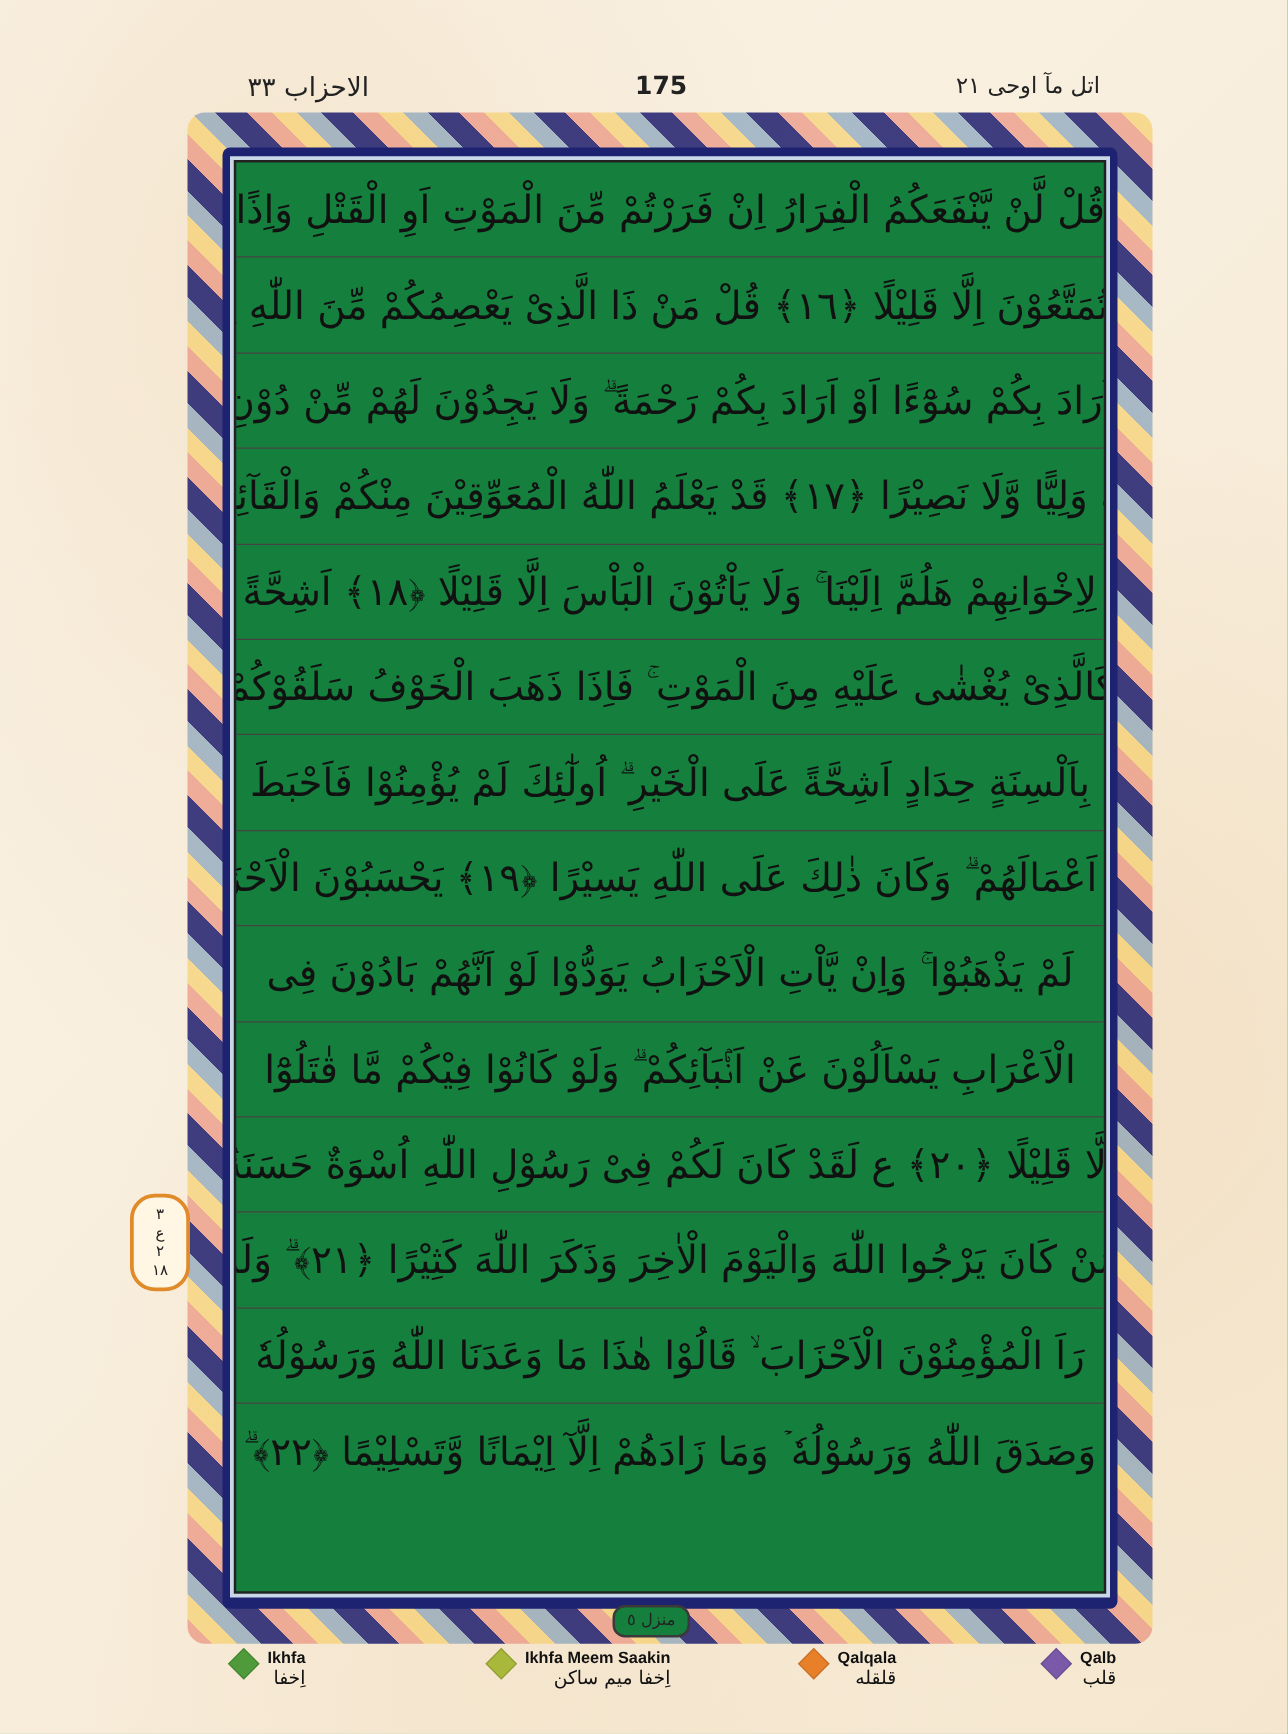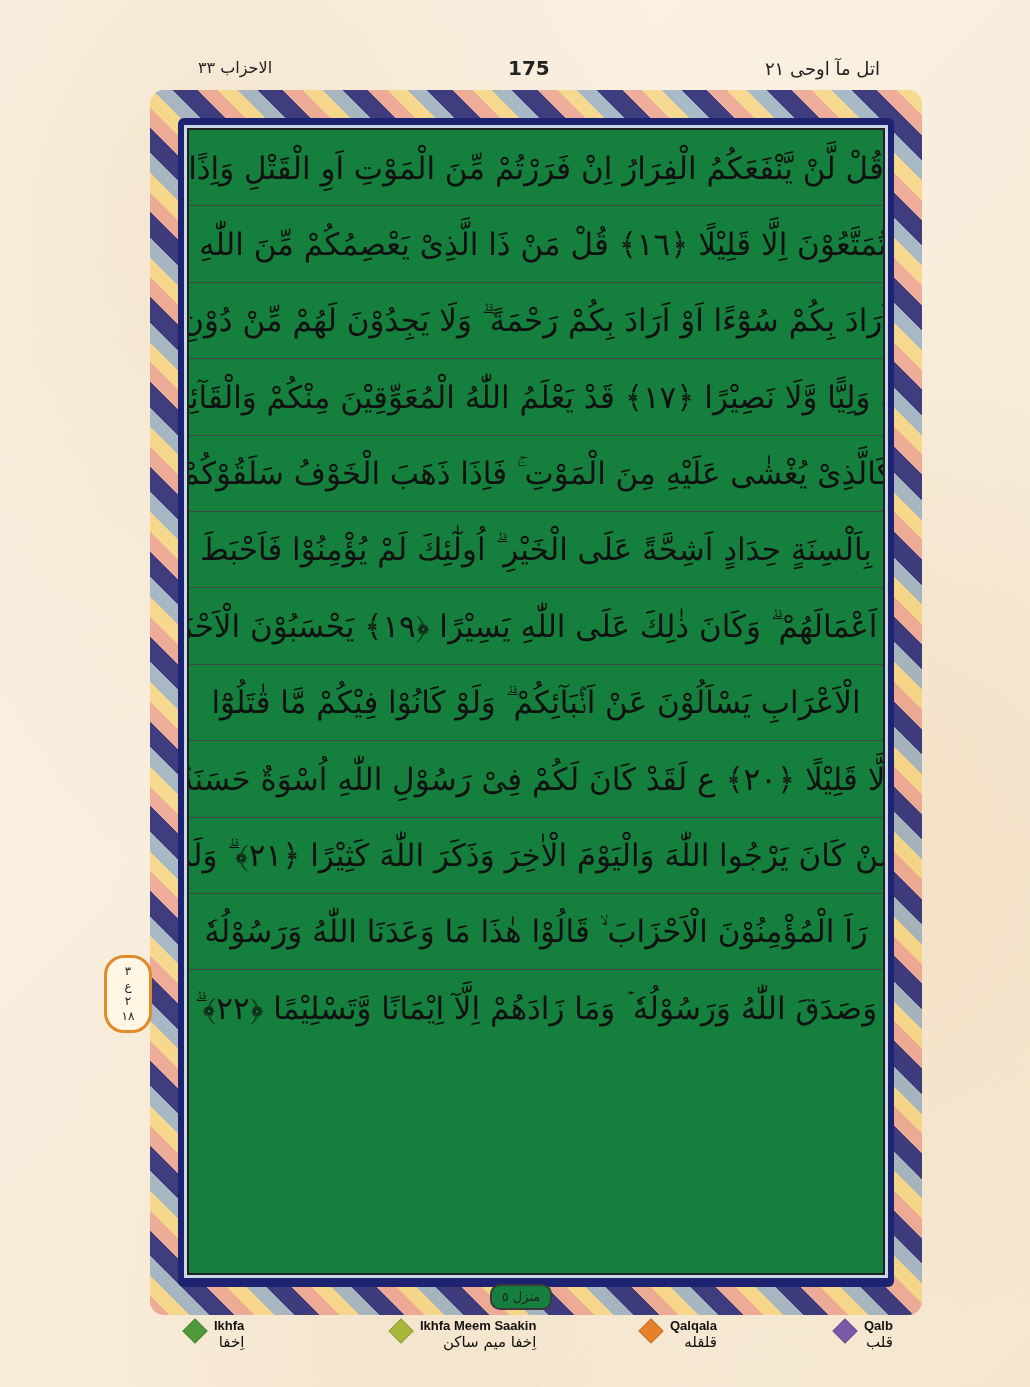--- a/index.html
+++ b/index.html
@@ -5,21 +5,21 @@
   html,body{margin:0;padding:0;}
   body{width:1030px;height:1387px;position:relative;overflow:hidden;
     background:#f8efdf;
     background-image:
       radial-gradient(ellipse at 20% 15%, rgba(240,220,190,.55) 0, rgba(0,0,0,0) 40%),
       radial-gradient(ellipse at 80% 60%, rgba(238,214,180,.5) 0, rgba(0,0,0,0) 45%),
       radial-gradient(ellipse at 40% 90%, rgba(242,222,195,.5) 0, rgba(0,0,0,0) 40%),
       linear-gradient(135deg,#fbf4e8,#f5e7cf);
     font-family:"DejaVu Sans",sans-serif;}
   .header{position:absolute;top:56px;left:190px;width:690px;height:34px;}
-  .hdr-left{position:absolute;left:8px;top:2px;font-size:16px;color:#222;direction:rtl;font-family:"DejaVu Sans",sans-serif;}
+  .hdr-left{position:absolute;left:8px;top:2px;font-size:21px;color:#222;direction:rtl;font-family:"DejaVu Sans",sans-serif;}
   .hdr-center{position:absolute;left:318px;top:0;font-size:20px;font-weight:bold;color:#222;}
   .hdr-right{position:absolute;right:0;top:2px;font-size:18px;color:#222;direction:rtl;font-family:"DejaVu Sans",sans-serif;}
 
   .border{position:absolute;left:150px;top:90px;width:772px;height:1225px;
     background:
       repeating-linear-gradient(45deg, rgba(230,120,100,.55) 0 14px, rgba(245,200,80,.55) 14px 28px, rgba(70,120,170,.45) 28px 42px, rgba(30,30,110,.85) 42px 60px);
     border-radius:14px;}
   .border-inner{position:absolute;left:28px;top:28px;right:28px;bottom:28px;background:#1d2370;border-radius:6px;}
   .frame{position:absolute;left:187px;top:128px;width:698px;height:1147px;background:#15803d;
     border:2px solid #222;box-sizing:border-box;outline:3px solid #c9d7e6;}
@@ -53,23 +53,25 @@
 
 <div class="border">
   <div class="border-inner"></div>
 </div>
 
 <div class="frame">
   <div class="line">قُلْ لَّنْ يَّنْفَعَكُمُ الْفِرَارُ اِنْ فَرَرْتُمْ مِّنَ الْمَوْتِ اَوِ الْقَتْلِ وَاِذًا</div>
   <div class="line">لَّا تُمَتَّعُوْنَ اِلَّا قَلِيْلًا ﴿١٦﴾ قُلْ مَنْ ذَا الَّذِىْ يَعْصِمُكُمْ مِّنَ اللّٰهِ اِنْ</div>
   <div class="line">اَرَادَ بِكُمْ سُوْٓءًا اَوْ اَرَادَ بِكُمْ رَحْمَةً ۗ وَلَا يَجِدُوْنَ لَهُمْ مِّنْ دُوْنِ</div>
   <div class="line">اللّٰهِ وَلِيًّا وَّلَا نَصِيْرًا ﴿١٧﴾ قَدْ يَعْلَمُ اللّٰهُ الْمُعَوِّقِيْنَ مِنْكُمْ وَالْقَآئِلِيْنَ</div>
+  <div class="line">لِاِخْوَانِهِمْ هَلُمَّ اِلَيْنَا ۚ وَلَا يَاْتُوْنَ الْبَاْسَ اِلَّا قَلِيْلًا ﴿١٨﴾ اَشِحَّةً</div>
   <div class="line">كَالَّذِىْ يُغْشٰى عَلَيْهِ مِنَ الْمَوْتِ ۚ فَاِذَا ذَهَبَ الْخَوْفُ سَلَقُوْكُمْ</div>
   <div class="line">بِاَلْسِنَةٍ حِدَادٍ اَشِحَّةً عَلَى الْخَيْرِ ۗ اُولٰٓئِكَ لَمْ يُؤْمِنُوْا فَاَحْبَطَ</div>
   <div class="line">اللّٰهُ اَعْمَالَهُمْ ۗ وَكَانَ ذٰلِكَ عَلَى اللّٰهِ يَسِيْرًا ﴿١٩﴾ يَحْسَبُوْنَ الْاَحْزَابَ</div>
+  <div class="line">لَمْ يَذْهَبُوْا ۚ وَاِنْ يَّاْتِ الْاَحْزَابُ يَوَدُّوْا لَوْ اَنَّهُمْ بَادُوْنَ فِى</div>
   <div class="line">الْاَعْرَابِ يَسْاَلُوْنَ عَنْ اَنْۢبَآئِكُمْ ۗ وَلَوْ كَانُوْا فِيْكُمْ مَّا قٰتَلُوْٓا</div>
   <div class="line">اِلَّا قَلِيْلًا ﴿٢٠﴾ ع لَقَدْ كَانَ لَكُمْ فِىْ رَسُوْلِ اللّٰهِ اُسْوَةٌ حَسَنَةٌ</div>
   <div class="line">لِّمَنْ كَانَ يَرْجُوا اللّٰهَ وَالْيَوْمَ الْاٰخِرَ وَذَكَرَ اللّٰهَ كَثِيْرًا ﴿٢١﴾ ۗ وَلَمَّا</div>
   <div class="line">رَاَ الْمُؤْمِنُوْنَ الْاَحْزَابَ ۙ قَالُوْا هٰذَا مَا وَعَدَنَا اللّٰهُ وَرَسُوْلُهٗ</div>
   <div class="line">وَصَدَقَ اللّٰهُ وَرَسُوْلُهٗ ۡ وَمَا زَادَهُمْ اِلَّآ اِيْمَانًا وَّتَسْلِيْمًا ﴿٢٢﴾ ۗ</div>
 </div>
 
 <div class="ruku">
   <span>٣</span>
   <span>ع</span>

